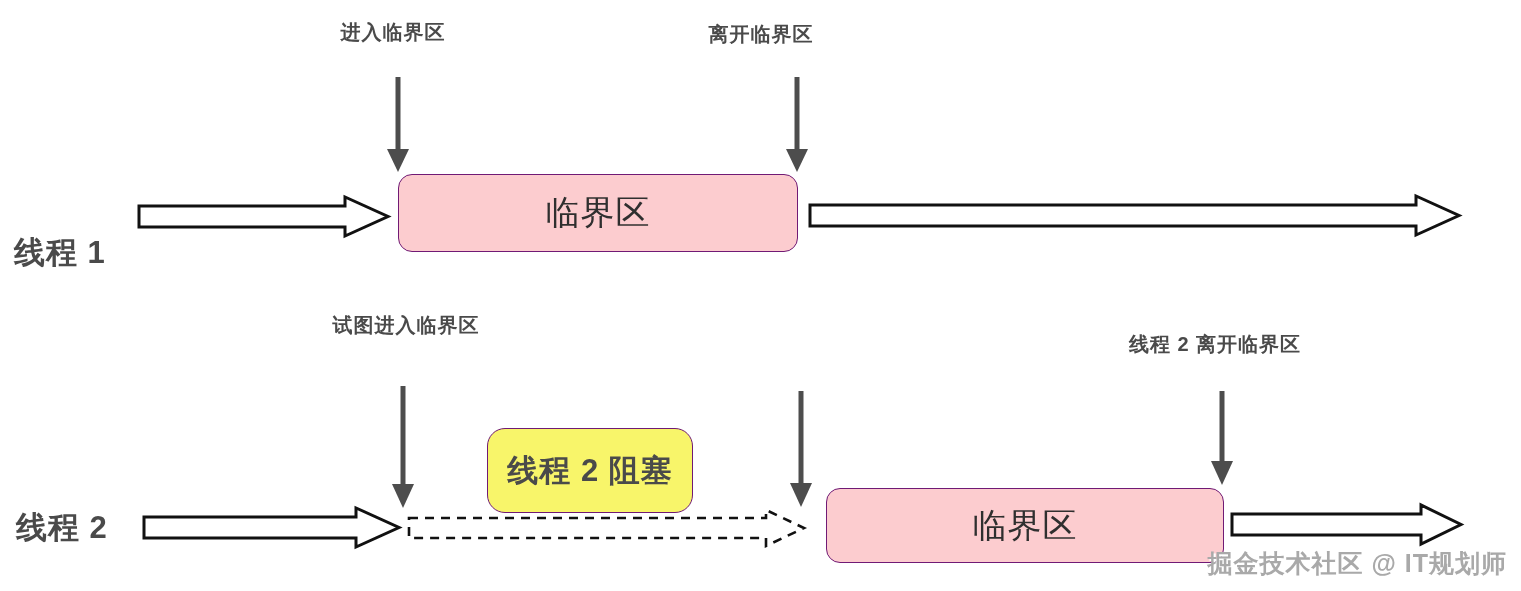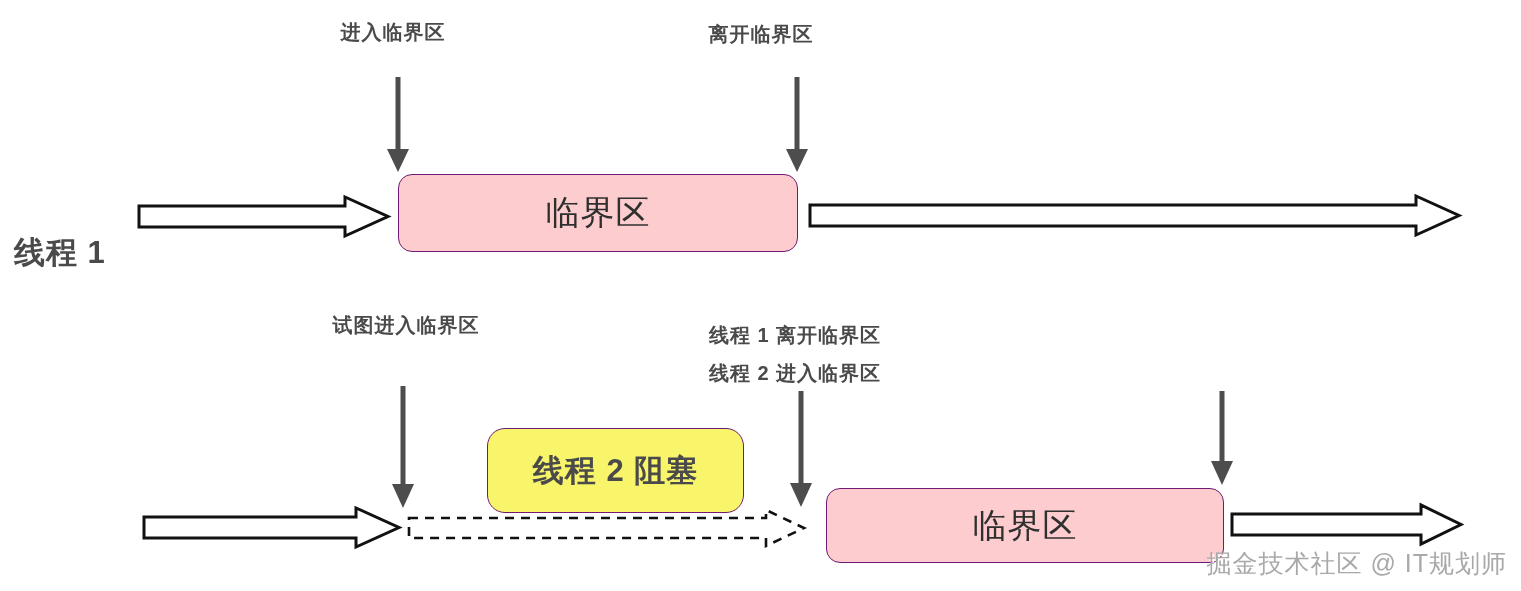--- a/index.html
+++ b/index.html
@@ -83,21 +83,21 @@
     color: var(--label, #4a4a4a);
     white-space: nowrap;
     letter-spacing: 1px;
   }
   .two-line { line-height: 38px; }
   .watermark {
     position: absolute;
     right: 14px;
     top: 547px;
     font-size: 25px;
-    font-weight: normal;
+    font-weight: bold;
     color: var(--watermark, #a9a9a9);
     text-shadow: 2px 2px 0 #ffffff;
     white-space: nowrap;
     letter-spacing: 1px;
   }
 </style>
 </head>
 <body>
 
 <div id="stage">
@@ -130,35 +130,33 @@
       <line class="darrow-line" x1="801" y1="391" x2="801" y2="484"></line>
       <polygon class="darrow-head" points="801,507 790,483 812,483"></polygon>
     </g>
     <g>
       <line class="darrow-line" x1="1222" y1="391" x2="1222" y2="462"></line>
       <polygon class="darrow-head" points="1222,485 1211,461 1233,461"></polygon>
     </g>
   </svg>
 
   <div class="thread-name" style="left:14px; top:196px;margin-top:36px;">线程 1</div>
+  <div class="thread-name" style="left:16px; top:507px;">线程 2</div>
 
   <div class="label centered" style="left:393px; top:19px;">进入临界区</div>
   <div class="label centered" style="left:761px; top:21px;">离开临界区</div>
 
   <div class="box pink" style="left:398px; top:174px; width:400px; height:78px;">
     <span class="box-text">临界区</span>
   </div>
 
   <div class="label centered" style="left:406px; top:312px;">试图进入临界区</div>
-  <div class="label centered two-line" style="left:795px; top:316px;">
-    <div>线程 1 离开临界区</div>
-    <div>线程 2 进入临界区</div>
-  </div>
+  <div class="label centered" style="left:1215px; top:331px;">线程 2 离开临界区</div>
 
-  <div class="box yellow" style="left:487px; top:428px; width:257px; height:85px;">
+  <div class="box yellow" style="left:487px; top:428px; width:206px; height:85px;">
     <span class="box-text bold">线程 2 阻塞</span>
   </div>
 
   <div class="box pink" style="left:826px; top:488px; width:398px; height:75px;">
     <span class="box-text">临界区</span>
   </div>
 
   <div class="watermark">掘金技术社区 @ IT规划师</div>
 
 </div>

